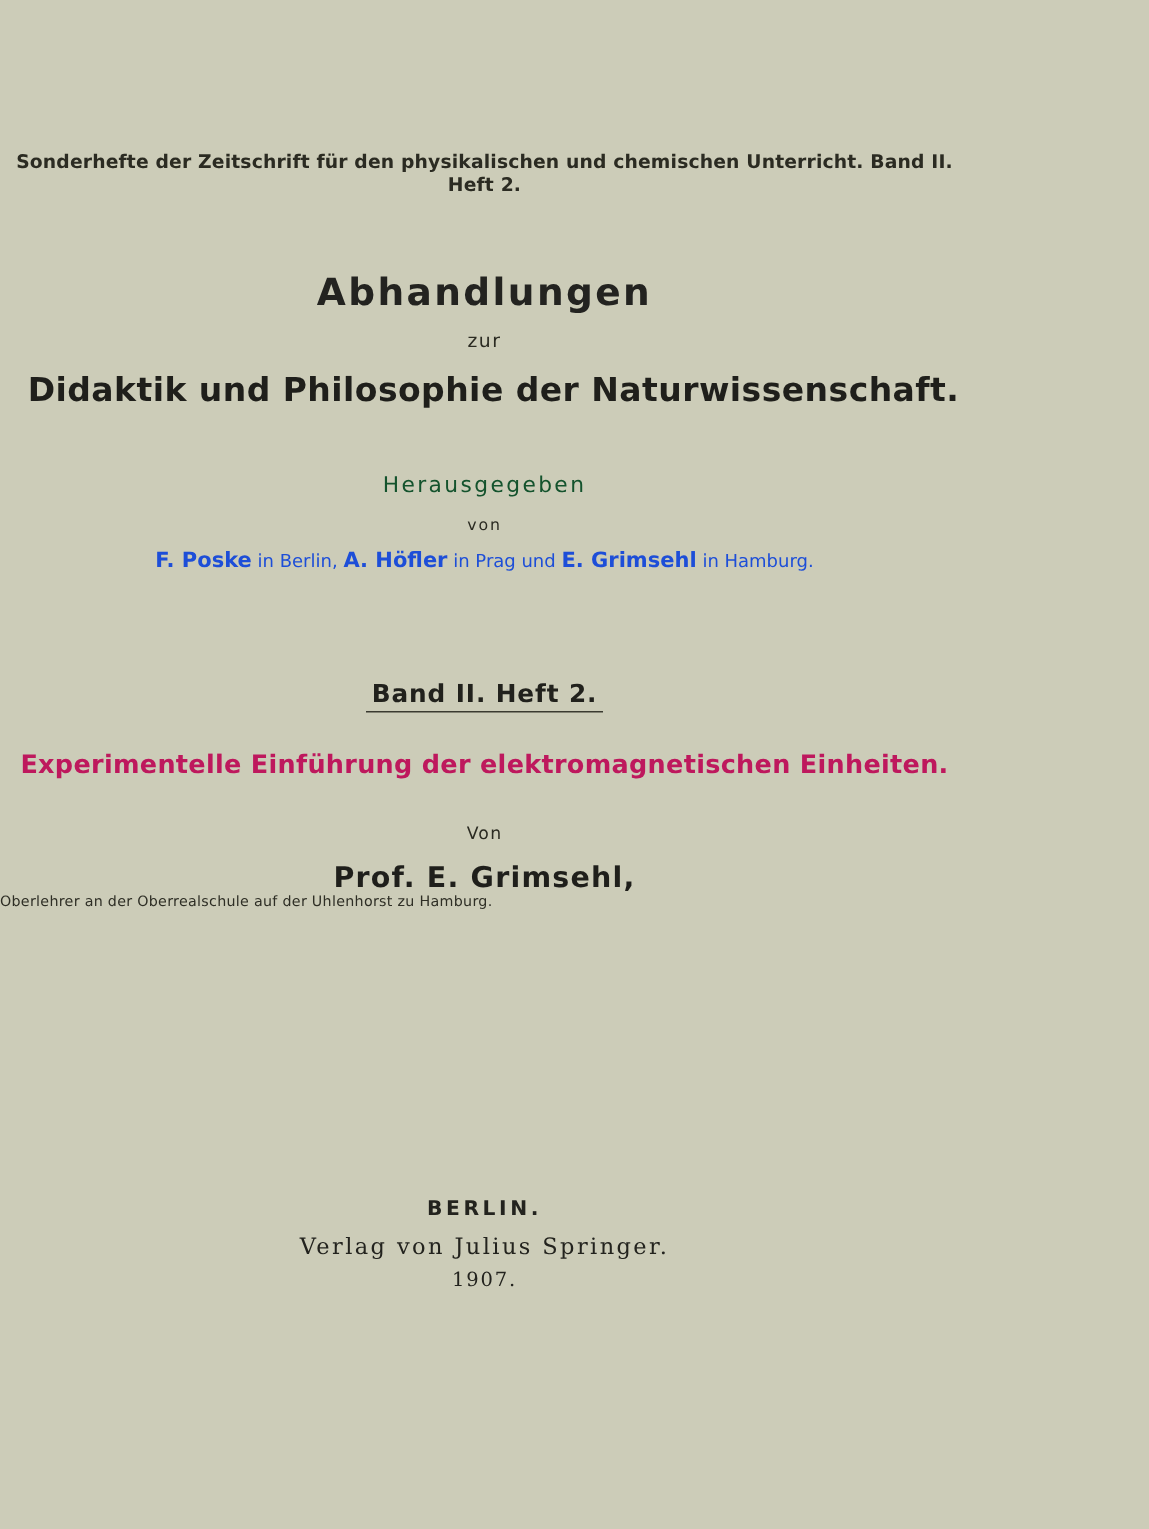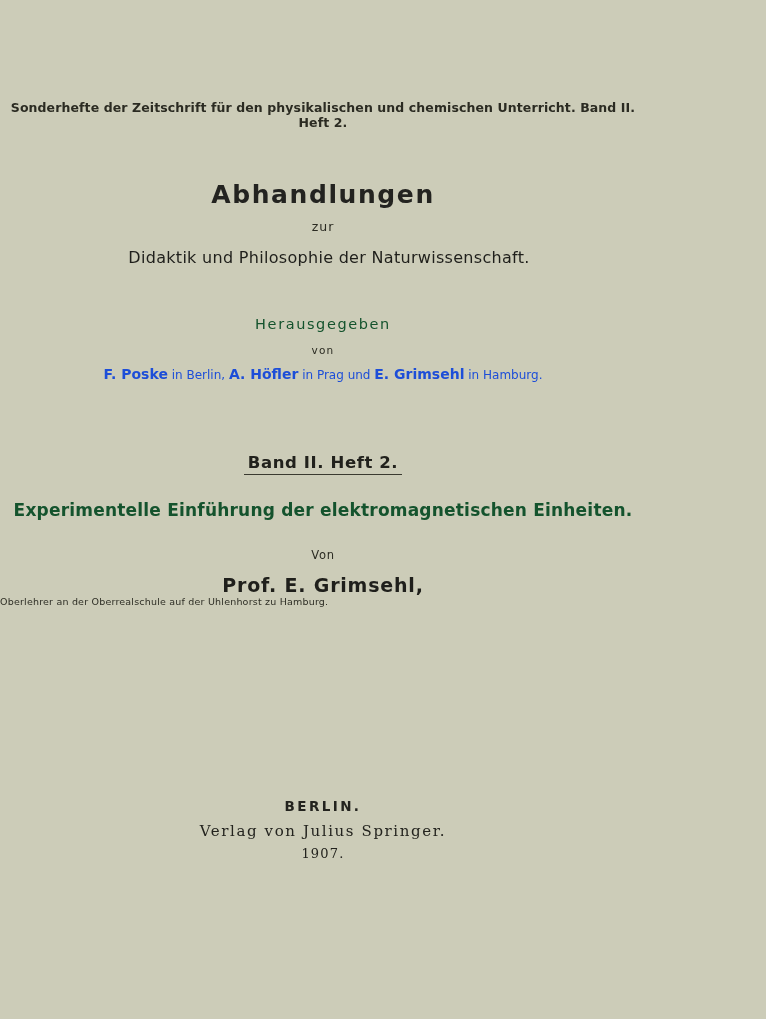--- a/index.html
+++ b/index.html
@@ -51,22 +51,22 @@
     font-size: 12.5px;
     letter-spacing: 1px;
     color: #2b2b22;
   }
   .title-sub {
     position: absolute;
     top: 248px;
     left: 0;
     right: 0;
     text-align: center;
-    font-size: 16px;
-    font-weight: normal;
+    font-size: 22px;
+    font-weight: bold;
     letter-spacing: 0.3px;
     color: #1f1f1b;
     margin-left: 12px;
   }
   .ed-herausgegeben {
     position: absolute;
     top: 316px;
     left: 0;
     right: 0;
     text-align: center;
@@ -118,21 +118,21 @@
   }
   .article-title {
     position: absolute;
     top: 500px;
     left: 0;
     right: 0;
     text-align: center;
     font-size: 17px;
     font-weight: bold;
     letter-spacing: 0.2px;
-    color: #14532d;
+    color: #be185d;
   }
   .author-von {
     position: absolute;
     top: 548px;
     left: 0;
     right: 0;
     text-align: center;
     font-size: 11.5px;
     letter-spacing: 0.8px;
     color: #2b2b22;

